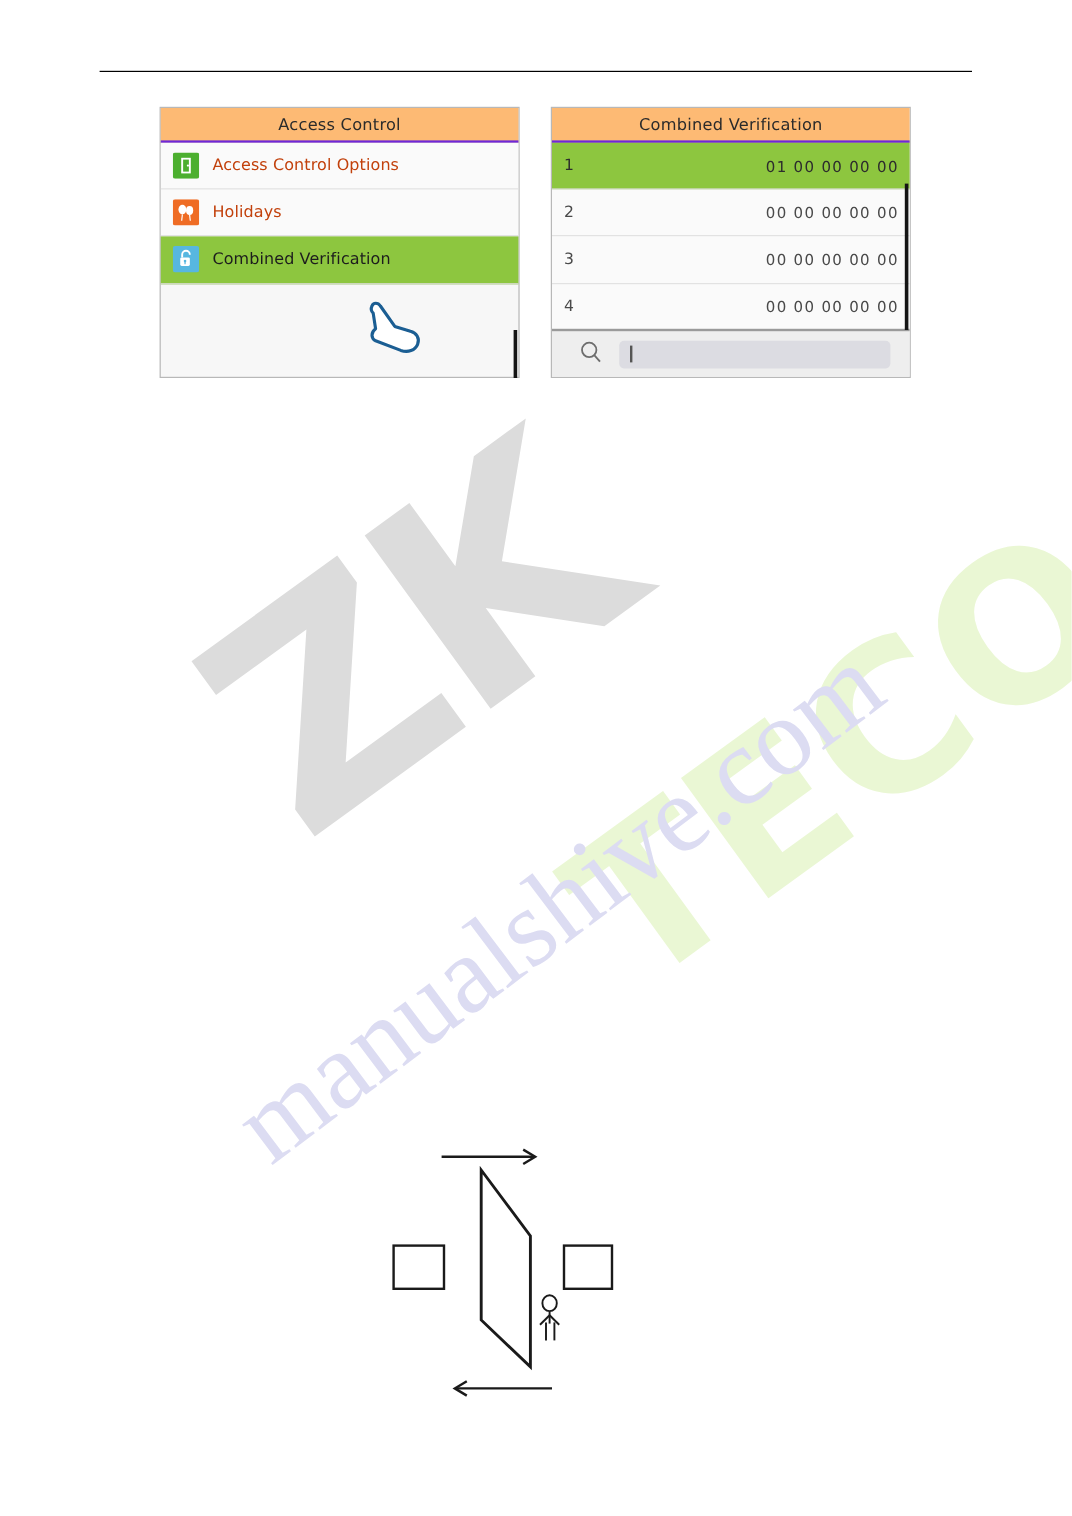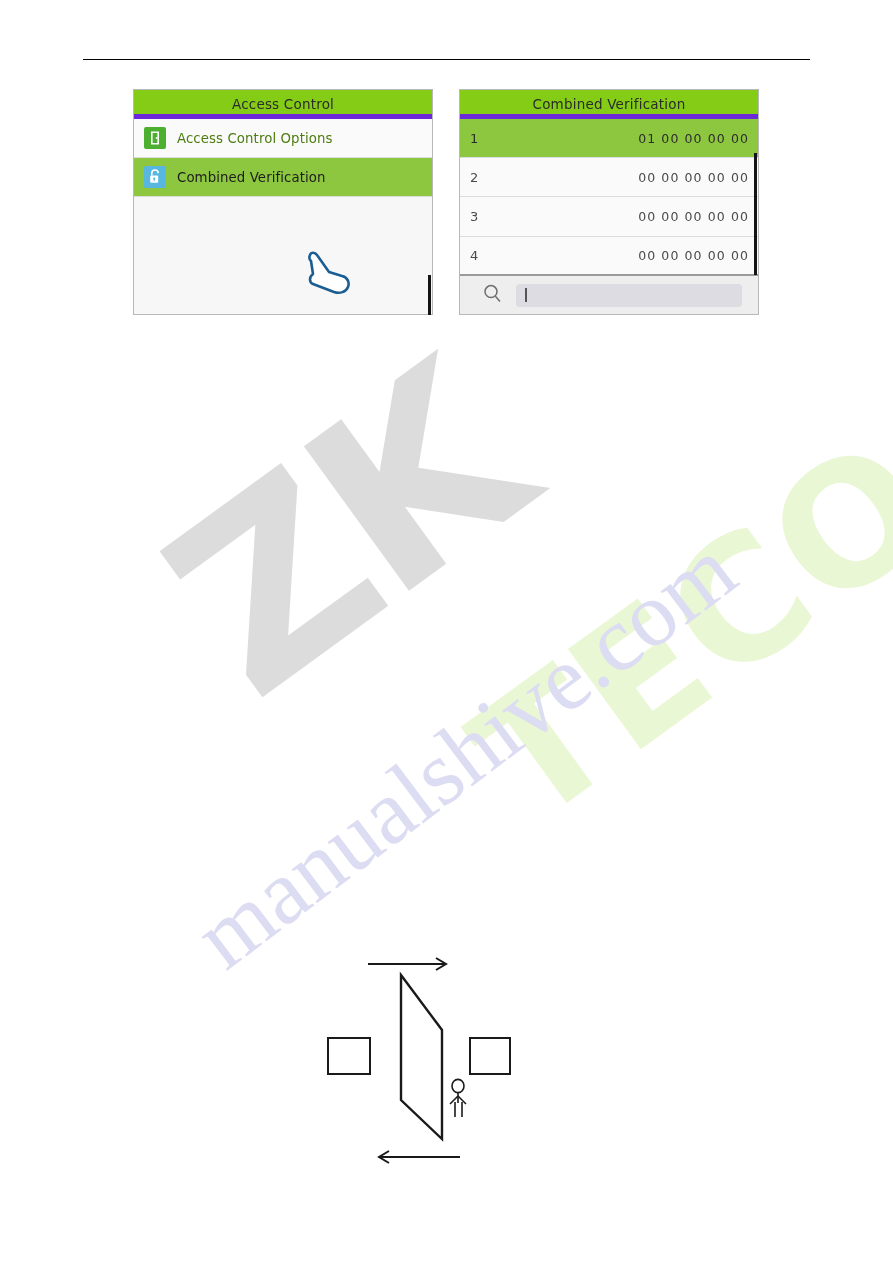--- a/index.html
+++ b/index.html
@@ -76,22 +76,22 @@
   }
   #screen-left  { left: 133px; top: 89px;  width: 300px; height: 226px; }
   #screen-right { left: 459px; top: 89px;  width: 300px; height: 226px; }
 
   .screen-title {
     height: 29px;
     line-height: 29px;
     text-align: center;
     font-size: 13.5px;
     color: #2b2b2b;
-    background: #84cc16;
-    border-bottom: 5px solid #6d28d9;
+    background: #fdba74;
+    border-bottom: 2px solid #6d28d9;
     letter-spacing: 0.2px;
     font-family: "DejaVu Sans", sans-serif;
   }
 
   
   .menu-list { position: relative; }
   .menu-row {
     display: flex;
     align-items: center;
     height: 39.2px;
@@ -103,21 +103,21 @@
   .menu-row.selected .menu-label { color: #1d1d1d; }
   .menu-icon {
     width: 22px; height: 22px;
     border-radius: 2px;
     margin-right: 11px;
     flex: 0 0 auto;
     display: flex; align-items: center; justify-content: center;
   }
   .menu-label {
     font-size: 13.3px;
-    color: #4d7c0f;
+    color: #c2410c;
     font-family: "DejaVu Sans", sans-serif;
     letter-spacing: 0.1px;
   }
 
   
   .data-row {
     display: flex;
     align-items: center;
     justify-content: space-between;
     height: 39.2px;
@@ -199,20 +199,32 @@
           <rect x="0" y="0" width="22" height="22" rx="2" fill="#4caf2f"></rect>
           <rect x="7" y="4.5" width="8" height="13" fill="#ffffff"></rect>
           <rect x="8.6" y="6" width="4.8" height="10" fill="#4caf2f"></rect>
           <circle cx="12.6" cy="11" r="0.9" fill="#ffffff"></circle>
         </svg>
       </span>
       <span class="menu-label">Access Control Options</span>
     </div>
 
 
+    <div class="menu-row">
+      <span class="menu-icon">
+        <svg width="22" height="22" viewBox="0 0 22 22">
+          <rect x="0" y="0" width="22" height="22" rx="2" fill="#ef6c24"></rect>
+          <ellipse cx="8" cy="8.6" rx="3.3" ry="4" fill="#ffffff"></ellipse>
+          <ellipse cx="14" cy="9.4" rx="3" ry="3.7" fill="#ffffff"></ellipse>
+          <path d="M8 12.6 L7.4 18" stroke="#ffffff" stroke-width="1" fill="none"></path>
+          <path d="M14 13.1 L14.6 18" stroke="#ffffff" stroke-width="1" fill="none"></path>
+        </svg>
+      </span>
+      <span class="menu-label">Holidays</span>
+    </div>
 
     <div class="menu-row selected">
       <span class="menu-icon">
         <svg width="22" height="22" viewBox="0 0 22 22">
           <rect x="0" y="0" width="22" height="22" rx="2" fill="#57b7e0"></rect>
           <path d="M7.8 9.5 V7.2 a3.2 3.2 0 0 1 6.4 0" stroke="#ffffff" stroke-width="1.6" fill="none"></path>
           <rect x="6.2" y="9.5" width="8" height="7.2" rx="1.2" fill="#ffffff"></rect>
           <circle cx="10.2" cy="12.6" r="1.1" fill="#57b7e0"></circle>
           <rect x="9.7" y="12.8" width="1" height="2.4" fill="#57b7e0"></rect>
         </svg>

